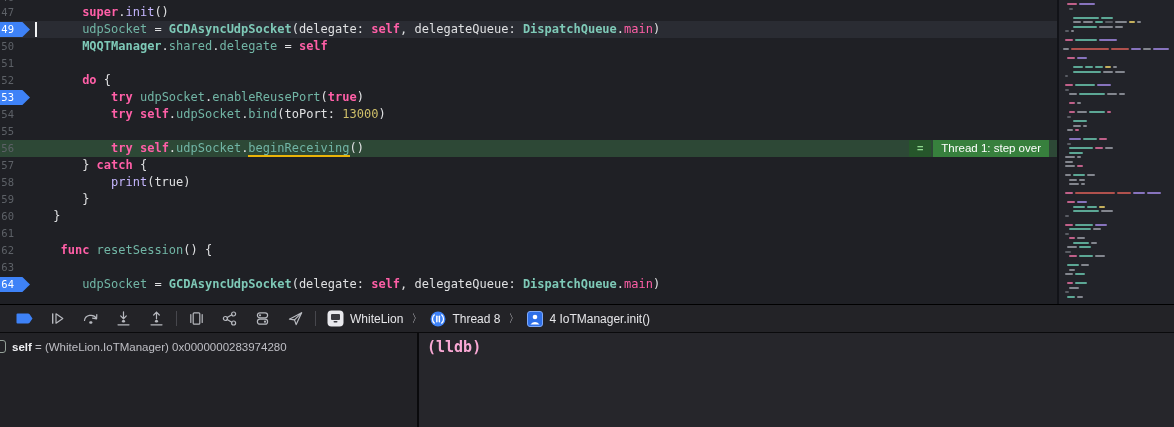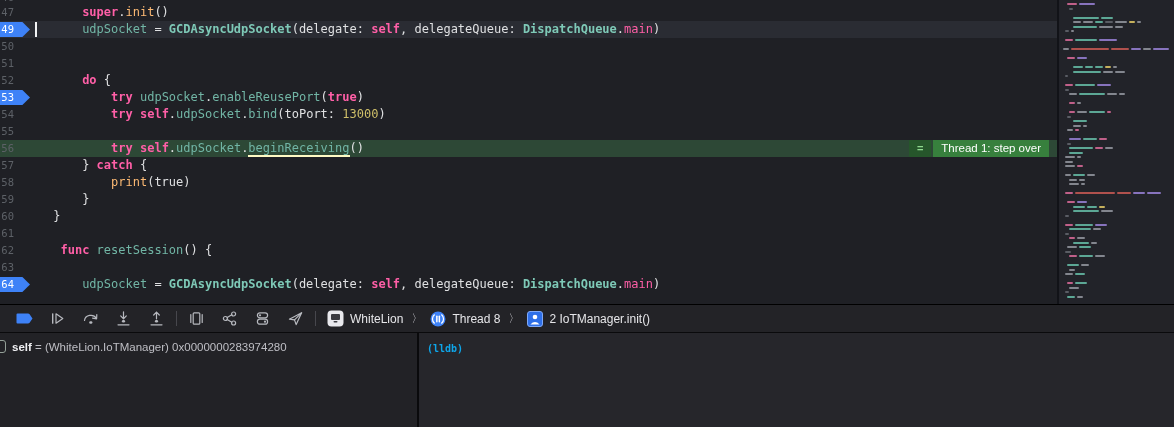--- a/index.html
+++ b/index.html
@@ -16,24 +16,24 @@
   .lnum{position:absolute;left:-7px;top:0;width:21px;text-align:right;font-size:10.5px;color:#5D6167;line-height:17px;z-index:2}
   .sliver .lnum{top:-11px}
   .bp .lnum{color:#fff}
   .bptag{position:absolute;left:-10px;top:1px;width:40px;height:15px;background:#3E82F7;clip-path:polygon(0 0,81% 0,100% 50%,81% 100%,0 100%);z-index:1}
   .caret{position:absolute;left:35px;top:1px;width:2px;height:15px;background:#F3F4F6;z-index:3}
   .code-text{padding-left:12px}
   .kw{color:#FF5FA7;font-weight:bold}
   .pr{color:#FF5FA7}
   .ty{color:#7EC9B7;font-weight:bold}
   .id{color:#71B5A5}
-  .fn{color:#fdba74}
+  .fn{color:#c4b5fd}
   .nu{color:#CFBF69}
   .pl{color:#DFE0E2}
-  .ul{color:#71B5A5;border-bottom:2px solid #fef9c3}
+  .ul{color:#71B5A5;border-bottom:2px solid #eab308}
   .exec-badge{position:absolute;right:8px;top:0;height:17px;display:flex;gap:2px;z-index:4;font-family:"Liberation Sans",sans-serif}
   .eb-eq{width:22px;height:17px;background:#26562B;color:#8FD98F;text-align:center;font-weight:bold;font-size:11px;line-height:16px;border-radius:1px}
   .eb-label{height:17px;background:#37803D;color:#FFF;font-size:11.5px;line-height:17px;padding:0 8px;white-space:nowrap}
 
   
   #minimap{flex:1;background:#222329;border-left:2px solid #121318;padding-top:3px;overflow:hidden}
   .mm-row{position:relative;height:2px;margin-bottom:2.5px}
   .mm-row span{position:absolute;top:0;height:2px;border-radius:1px}
 
   
@@ -45,31 +45,31 @@
   .jb-item{display:flex;align-items:center;gap:6px}
 
   
   #bottom{display:flex;height:94px}
   #vars{width:417px;flex:0 0 417px;background:#222226;border-right:2px solid #0A0A0C;position:relative;overflow:hidden}
   .var-row{display:flex;align-items:center;height:15px;margin-top:6px;font-size:11.5px;color:#D6D6DA;white-space:pre}
   .var-icon{width:11px;height:11px;border:1.5px solid #94A098;border-radius:3px;margin-left:-7px;margin-right:6px;flex:0 0 11px}
   .var-name{font-weight:bold;color:#F0F0F3}
   .var-type{color:#BFBFC5}
   #console{flex:1;background:#26262B;padding:5px 0 0 8px}
-  #lldb-prompt{font-family:"DejaVu Sans Mono","Liberation Mono",monospace;font-weight:bold;font-size:10px;color:#0ea5e9}
+  #lldb-prompt{font-family:"DejaVu Sans Mono","Liberation Mono",monospace;font-weight:bold;font-size:15px;color:#f9a8d4}
 </style>
 </head>
 <body>
 
 <div id="editor">
   <div id="code-pane">
       <div class="line sliver"><span class="gutter"><span class="lnum">46</span></span><span class="code-text"></span></div>
       <div class="line"><span class="gutter"><span class="lnum">47</span></span><span class="code-text"><span class="pl">     </span><span class="kw">super</span><span class="pl">.</span><span class="fn">init</span><span class="pl">()</span></span></div>
       <div class="line current bp"><span class="gutter"><span class="bptag"></span><span class="lnum">49</span></span><span class="code-text"><span class="pl">     </span><span class="id">udpSocket</span><span class="pl"> = </span><span class="ty">GCDAsyncUdpSocket</span><span class="pl">(delegate: </span><span class="kw">self</span><span class="pl">, delegateQueue: </span><span class="ty">DispatchQueue</span><span class="pl">.</span><span class="pr">main</span><span class="pl">)</span></span><span class="caret"></span></div>
-      <div class="line"><span class="gutter"><span class="lnum">50</span></span></div>
+      <div class="line"><span class="gutter"><span class="lnum">50</span></span><span class="code-text"><span class="pl">     </span><span class="ty">MQQTManager</span><span class="pl">.</span><span class="id">shared</span><span class="pl">.</span><span class="id">delegate</span><span class="pl"> = </span><span class="kw">self</span></span></div>
       <div class="line"><span class="gutter"><span class="lnum">51</span></span><span class="code-text"></span></div>
       <div class="line"><span class="gutter"><span class="lnum">52</span></span><span class="code-text"><span class="pl">     </span><span class="kw">do</span><span class="pl"> {</span></span></div>
       <div class="line bp"><span class="gutter"><span class="bptag"></span><span class="lnum">53</span></span><span class="code-text"><span class="pl">         </span><span class="kw">try</span><span class="pl"> </span><span class="id">udpSocket</span><span class="pl">.</span><span class="id">enableReusePort</span><span class="pl">(</span><span class="kw">true</span><span class="pl">)</span></span></div>
       <div class="line"><span class="gutter"><span class="lnum">54</span></span><span class="code-text"><span class="pl">         </span><span class="kw">try</span><span class="pl"> </span><span class="kw">self</span><span class="pl">.</span><span class="id">udpSocket</span><span class="pl">.</span><span class="id">bind</span><span class="pl">(toPort: </span><span class="nu">13000</span><span class="pl">)</span></span></div>
       <div class="line"><span class="gutter"><span class="lnum">55</span></span></div>
       <div class="line exec"><span class="gutter"><span class="lnum">56</span></span><span class="code-text"><span class="pl">         </span><span class="kw">try</span><span class="pl"> </span><span class="kw">self</span><span class="pl">.</span><span class="id">udpSocket</span><span class="pl">.</span><span class="ul">beginReceiving</span><span class="pl">()</span></span><span class="exec-badge"><span class="eb-eq">=</span><span class="eb-label">Thread 1: step over</span></span></div>
       <div class="line"><span class="gutter"><span class="lnum">57</span></span><span class="code-text"><span class="pl">     </span><span class="pl">} </span><span class="kw">catch</span><span class="pl"> {</span></span></div>
       <div class="line"><span class="gutter"><span class="lnum">58</span></span><span class="code-text"><span class="pl">         </span><span class="fn">print</span><span class="pl">(true)</span></span></div>
       <div class="line"><span class="gutter"><span class="lnum">59</span></span><span class="code-text"><span class="pl">     </span><span class="pl">}</span></span></div>
       <div class="line"><span class="gutter"><span class="lnum">60</span></span><span class="code-text"><span class="pl"> </span><span class="pl">}</span></span></div>
@@ -401,21 +401,21 @@
         </svg>
       <span>Thread 8</span>
     </span>
     <span class="jb-sep">〉</span>
     <span class="jb-item">
       <svg width="16" height="16" viewBox="0 0 16 16">
           <rect x="0.5" y="0.5" width="15" height="15" rx="2.5" fill="#2E6FE8" stroke="#7FA9F7" stroke-width="1"></rect>
           <circle cx="8" cy="6" r="2.3" fill="#fff"></circle>
           <path d="M3.4 13.5 Q8 8.6 12.6 13.5 Z" fill="#fff"></path>
         </svg>
-      <span>2 IoTManager.init()</span>
+      <span>4 IoTManager.init()</span>
     </span>
   </div>
 </div>
 
 <div id="bottom">
   <div id="vars">
     <div class="var-row">
       <span class="var-icon"></span>
       <span class="var-name">self</span><span class="var-type"> = (WhiteLion.IoTManager) 0x0000000283974280</span>
     </div>

